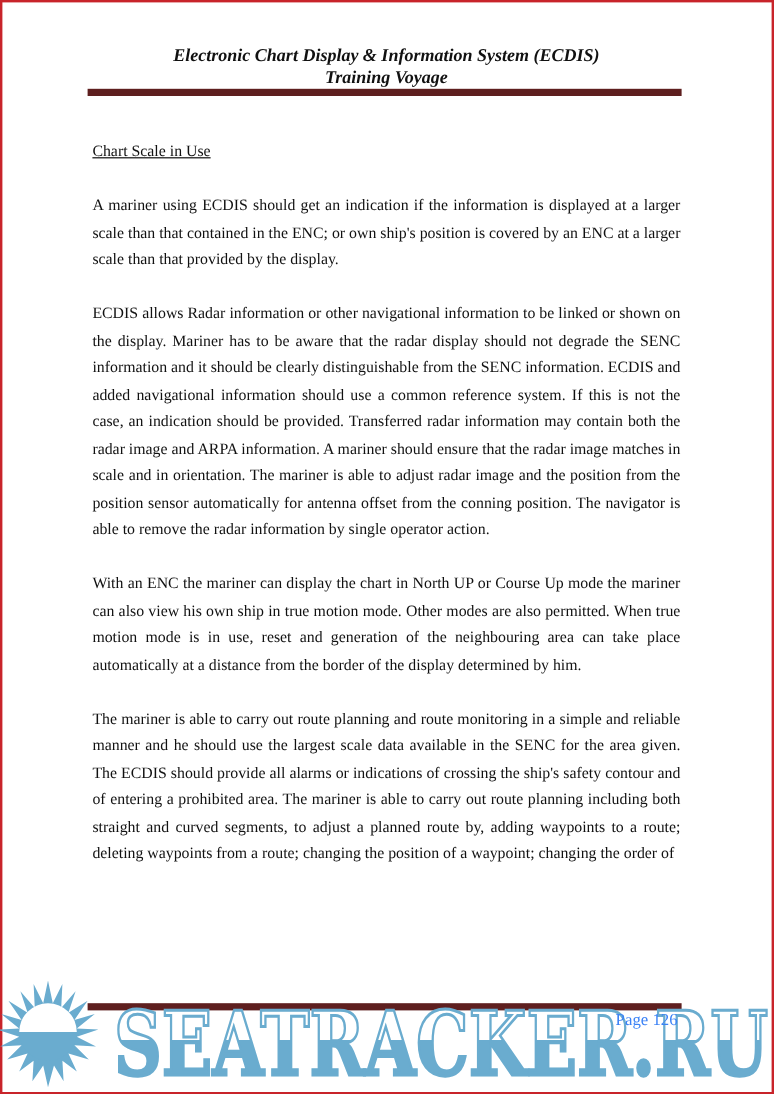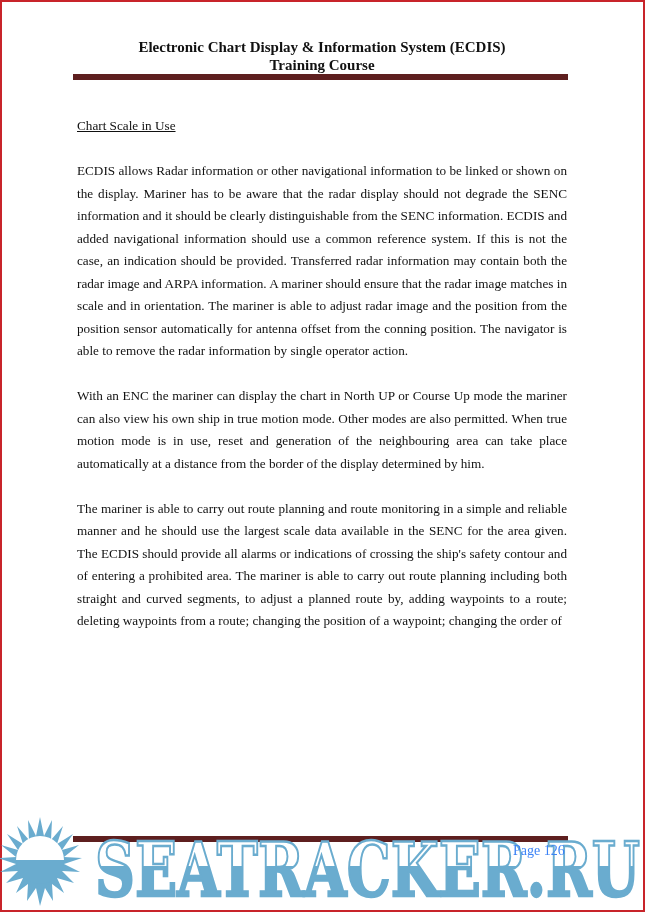--- a/index.html
+++ b/index.html
@@ -8,21 +8,21 @@
       background: #ffffff;
       font-family: "Liberation Serif", "DejaVu Serif", serif;
       color: #111;
     }
     .page-border {
       position: absolute; left: 0; top: 0; width: 641px; height: 908px;
       border: 2px solid #c8242a; pointer-events: none;
     }
     .header-title {
       position: absolute; left: 0; width: 644px; text-align: center;
-      font-weight: bold; font-size: 15px; line-height: 18px;
+      font-style: italic; font-weight: bold; font-size: 15px; line-height: 18px;
       color: #111;
     }
     .header-title.l1 { top: 38px; }
     .header-title.l2 { top: 56px; }
     .rule {
       position: absolute; left: 73px; width: 495px; height: 6px;
       background: #5e1f1f;
     }
     .rule.top { top: 74px; }
     .rule.bottom { top: 836px; }
@@ -47,26 +47,27 @@
       position: absolute; left: 0; top: 812px; width: 645px; height: 100px;
       z-index: 2; pointer-events: none;
     }
   </style>
 </head>
 <body>
 
 <div class="page-border"></div>
 
 <div class="header-title l1">Electronic Chart Display &amp; Information System (ECDIS)</div>
-<div class="header-title l2">Training Course</div>
+<div class="header-title l2">Training Voyage</div>
 <div class="rule top"></div>
 
 <div class="content">
   <div>
     <span class="heading">Chart Scale in Use</span>
+    <p class="para">A mariner using ECDIS should get an indication if the information is displayed at a larger scale than that contained in the ENC; or own ship's position is covered by an ENC at a larger scale than that provided by the display.</p>
   </div>
   <div>
     <p class="para">ECDIS allows Radar information or other navigational information to be linked or shown on the display. Mariner has to be aware that the radar display should not degrade the SENC information and it should be clearly distinguishable from the SENC information. ECDIS and added navigational information should use a common reference system. If this is not the case, an indication should be provided. Transferred radar information may contain both the radar image and ARPA information.  A mariner should ensure that the radar image matches in scale and in orientation. The mariner is able to adjust radar image and the position from the position sensor automatically for antenna offset from the conning position. The navigator is able to remove the radar information by single operator action.</p>
     <p class="para">With an ENC the mariner can display the chart in North UP or Course Up mode the mariner can also view his own ship in true motion mode. Other modes are also permitted. When true motion mode is in use, reset and generation of the neighbouring area can take place automatically at a distance from the border of the display determined by him.</p>
   </div>
   <div>
     <p class="para">The mariner is able to carry out route planning and route monitoring in a simple and reliable manner and he should use the largest scale data available in the SENC for the area given. The ECDIS should provide all alarms or indications of crossing the ship's safety contour and of entering a prohibited area. The mariner is able to carry out route planning including both straight and curved segments, to adjust a planned route by, adding waypoints to a route; deleting waypoints from a route; changing the position of a waypoint; changing the order of</p>
   </div>
 </div>
 

